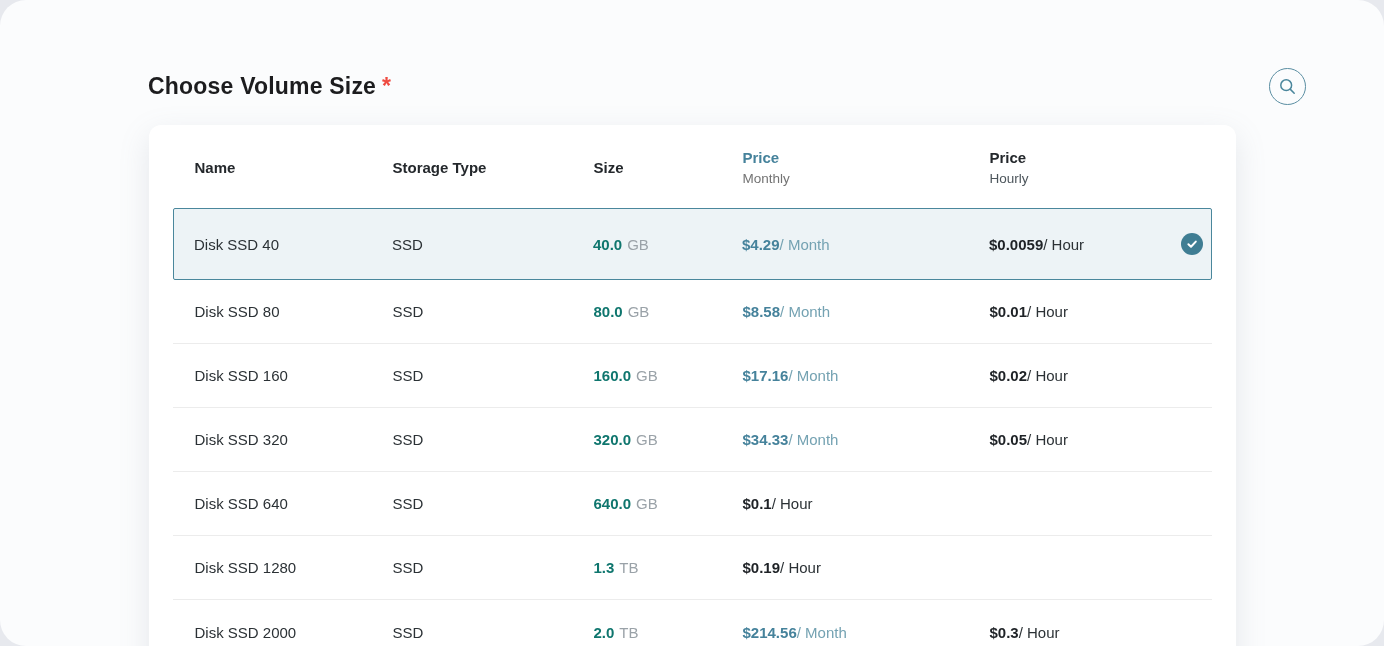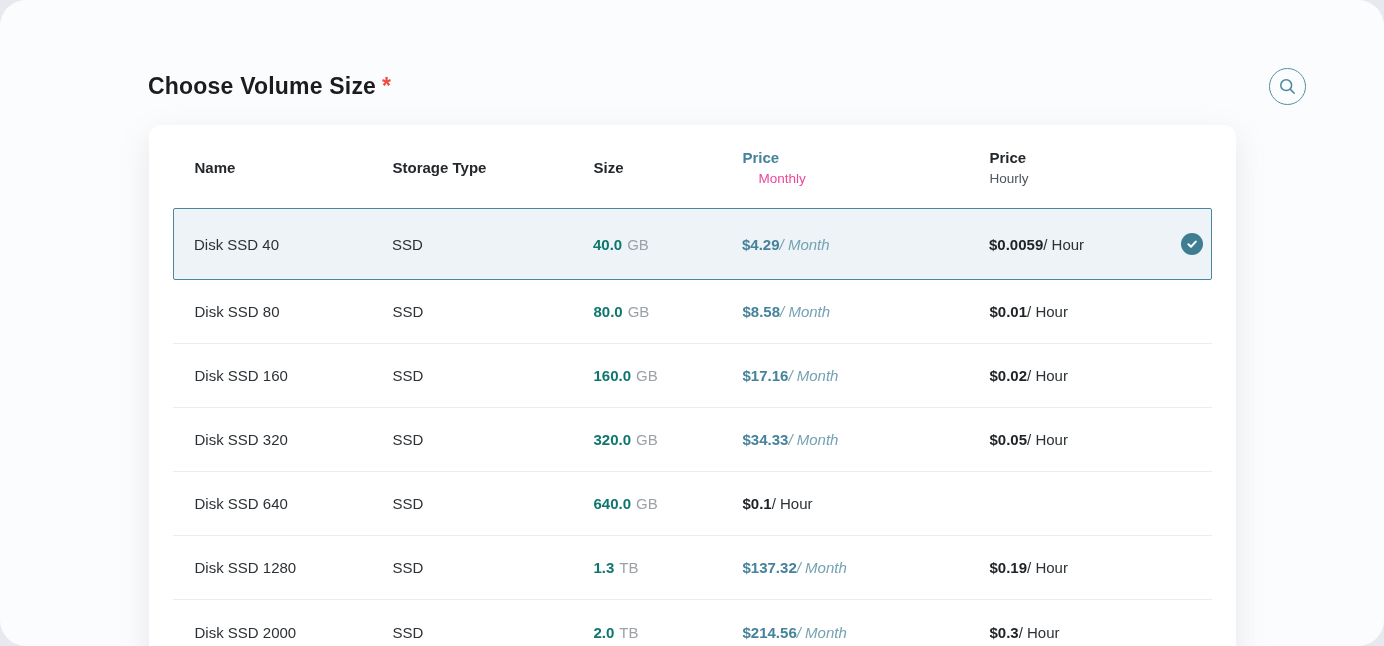--- a/index.html
+++ b/index.html
@@ -63,21 +63,21 @@
 
   
   .thead {
     padding-left: 22px;
     min-height: 46px;
     margin-bottom: 17px;
   }
   .hcell { font-size: 15px; font-weight: 600; color: #24282c; line-height: 1.45; }
   .hcell .sub { display: block; font-weight: 400; font-size: 13.5px; color: #4d565c; }
   .hcell.accent { color: #45829b; }
-  .hcell.accent .sub { color: #ec4899; margin-left: 16px; }
+  .hcell.accent .sub { color: #737373; }
 
   
   .row {
     padding-left: 22px;
     padding-right: 8px;
     height: 64px;
     border-bottom: 1px solid #ececec;
     background: #ffffff;
     cursor: pointer;
   }
@@ -86,21 +86,21 @@
     border: 1.5px solid #4a879c;
     border-radius: 2px;
     background: #edf3f6;
     height: 72px;
     padding-left: 20.5px;
   }
   .cell { font-size: 15px; color: #2b3135; white-space: nowrap; }
   .cell .strong { font-weight: 700; color: #0f766e; text-align: center; }
   .cell .unit { color: #9aa2a8; margin-left: 5px; }
   .cell.monthly .mval { color: #45829b; font-weight: 600; }
-  .cell.monthly .msuf { color: #74a2b2; font-style: italic; }
+  .cell.monthly .msuf { color: #74a2b2; }
   .cell.hourly .hval { font-weight: 700; color: #1e2226; }
   .cell.hourly .hsuf { color: #2b3135; }
   .checkcell { display: flex; justify-content: flex-end; }
   .check {
     width: 22px; height: 22px;
     border-radius: 50%;
     background: #3f7d93;
     display: flex; align-items: center; justify-content: center;
   }
   .row:not(.selected) .check { visibility: hidden; }
@@ -241,23 +241,20 @@
       </span>
     </div>
   </div>
 
   <div class="grid row">
     <div class="cell">Disk SSD 1280</div>
     <div class="cell">SSD</div>
     <div class="cell">
       <span class="strong">1.3</span><span class="unit">TB</span>
     </div>
-    <div class="cell monthly">
-      <span class="mval">$137.32</span><span class="msuf">/ Month</span>
-    </div>
     <div class="cell hourly">
       <span class="hval">$0.19</span><span class="hsuf">/ Hour</span>
     </div>
     <div class="cell checkcell">
       <span class="check">
         <svg width="12" height="12" viewBox="0 0 12 12" fill="none">
           <path d="M2.4 6.2 L5 8.7 L9.8 3.6" stroke="#ffffff" stroke-width="2" stroke-linecap="round" stroke-linejoin="round"></path>
         </svg>
       </span>
     </div>

